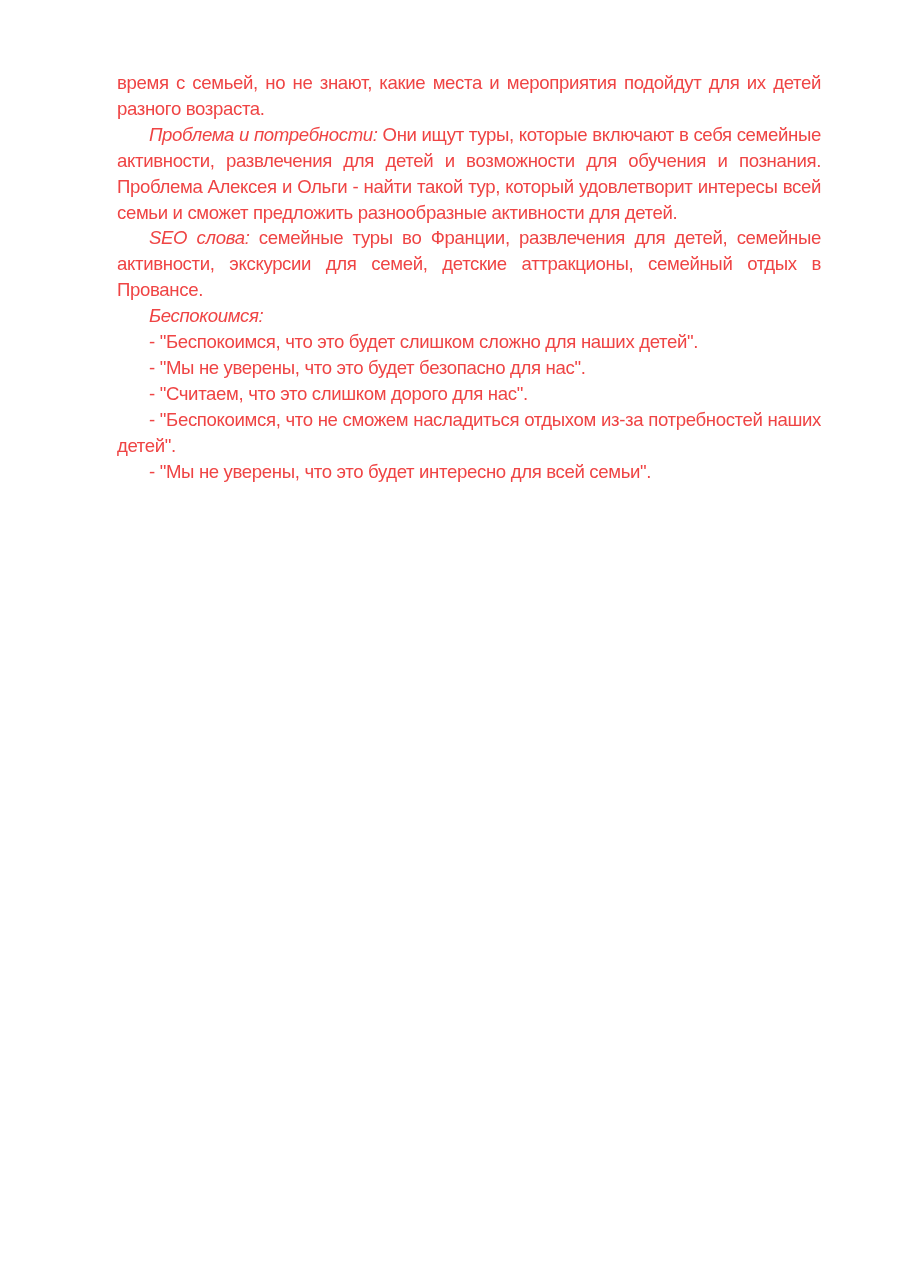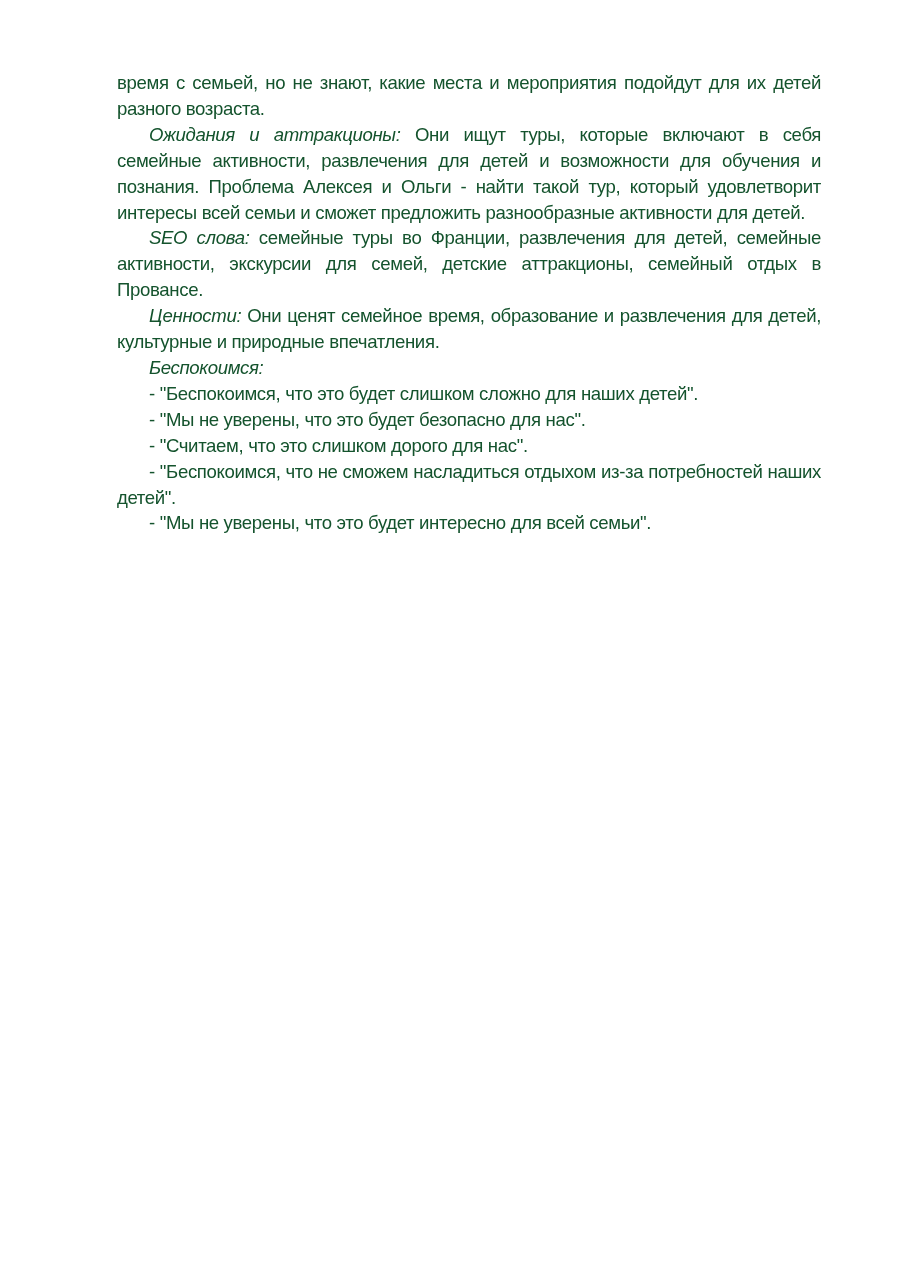--- a/index.html
+++ b/index.html
@@ -14,21 +14,21 @@
       overflow: hidden;
     }
     .page {
       position: absolute;
       left: 117px;
       top: 70px;
       width: 704px;
       font-family: "Liberation Sans", sans-serif;
       font-size: 18.6px;
       line-height: 25.9px;
-      color: #14532d;
+      color: #ef4444;
       letter-spacing: -0.35px;
     }
     .p {
       margin: 0;
       text-align: justify;
       text-align-last: left;
     }
     .p.indent {
       text-indent: 32px;
     }
@@ -42,25 +42,24 @@
       text-align-last: left;
     }
   </style>
 </head>
 <body>
 
 <div class="page">
 
   <p class="p">время с семьей, но не знают, какие места и мероприятия подойдут для их детей разного возраста.</p>
 
-  <p class="p indent"><span class="label">Ожидания и аттракционы:</span><span> Они ищут туры, которые включают в себя семейные активности, развлечения для детей и возможности для обучения и познания. Проблема Алексея и Ольги - найти такой тур, который удовлетворит интересы всей семьи и сможет предложить разнообразные активности для детей.</span></p>
+  <p class="p indent"><span class="label">Проблема и потребности:</span><span> Они ищут туры, которые включают в себя семейные активности, развлечения для детей и возможности для обучения и познания. Проблема Алексея и Ольги - найти такой тур, который удовлетворит интересы всей семьи и сможет предложить разнообразные активности для детей.</span></p>
 
   <p class="p indent"><span class="label">SEO слова:</span><span> семейные туры во Франции, развлечения для детей, семейные активности, экскурсии для семей, детские аттракционы, семейный отдых в Провансе.</span></p>
 
-  <p class="p indent"><span class="label">Ценности:</span><span> Они ценят семейное время, образование и развлечения для детей, культурные и природные впечатления.</span></p>
 
   <p class="p indent"><span class="label">Беспокоимся:</span></p>
 
   <p class="bullet">- "Беспокоимся, что это будет слишком сложно для наших детей".</p>
   <p class="bullet">- "Мы не уверены, что это будет безопасно для нас".</p>
   <p class="bullet">- "Считаем, что это слишком дорого для нас".</p>
   <p class="bullet">- "Беспокоимся, что не сможем насладиться отдыхом из-за потребностей наших детей".</p>
   <p class="bullet">- "Мы не уверены, что это будет интересно для всей семьи".</p>
 
 

